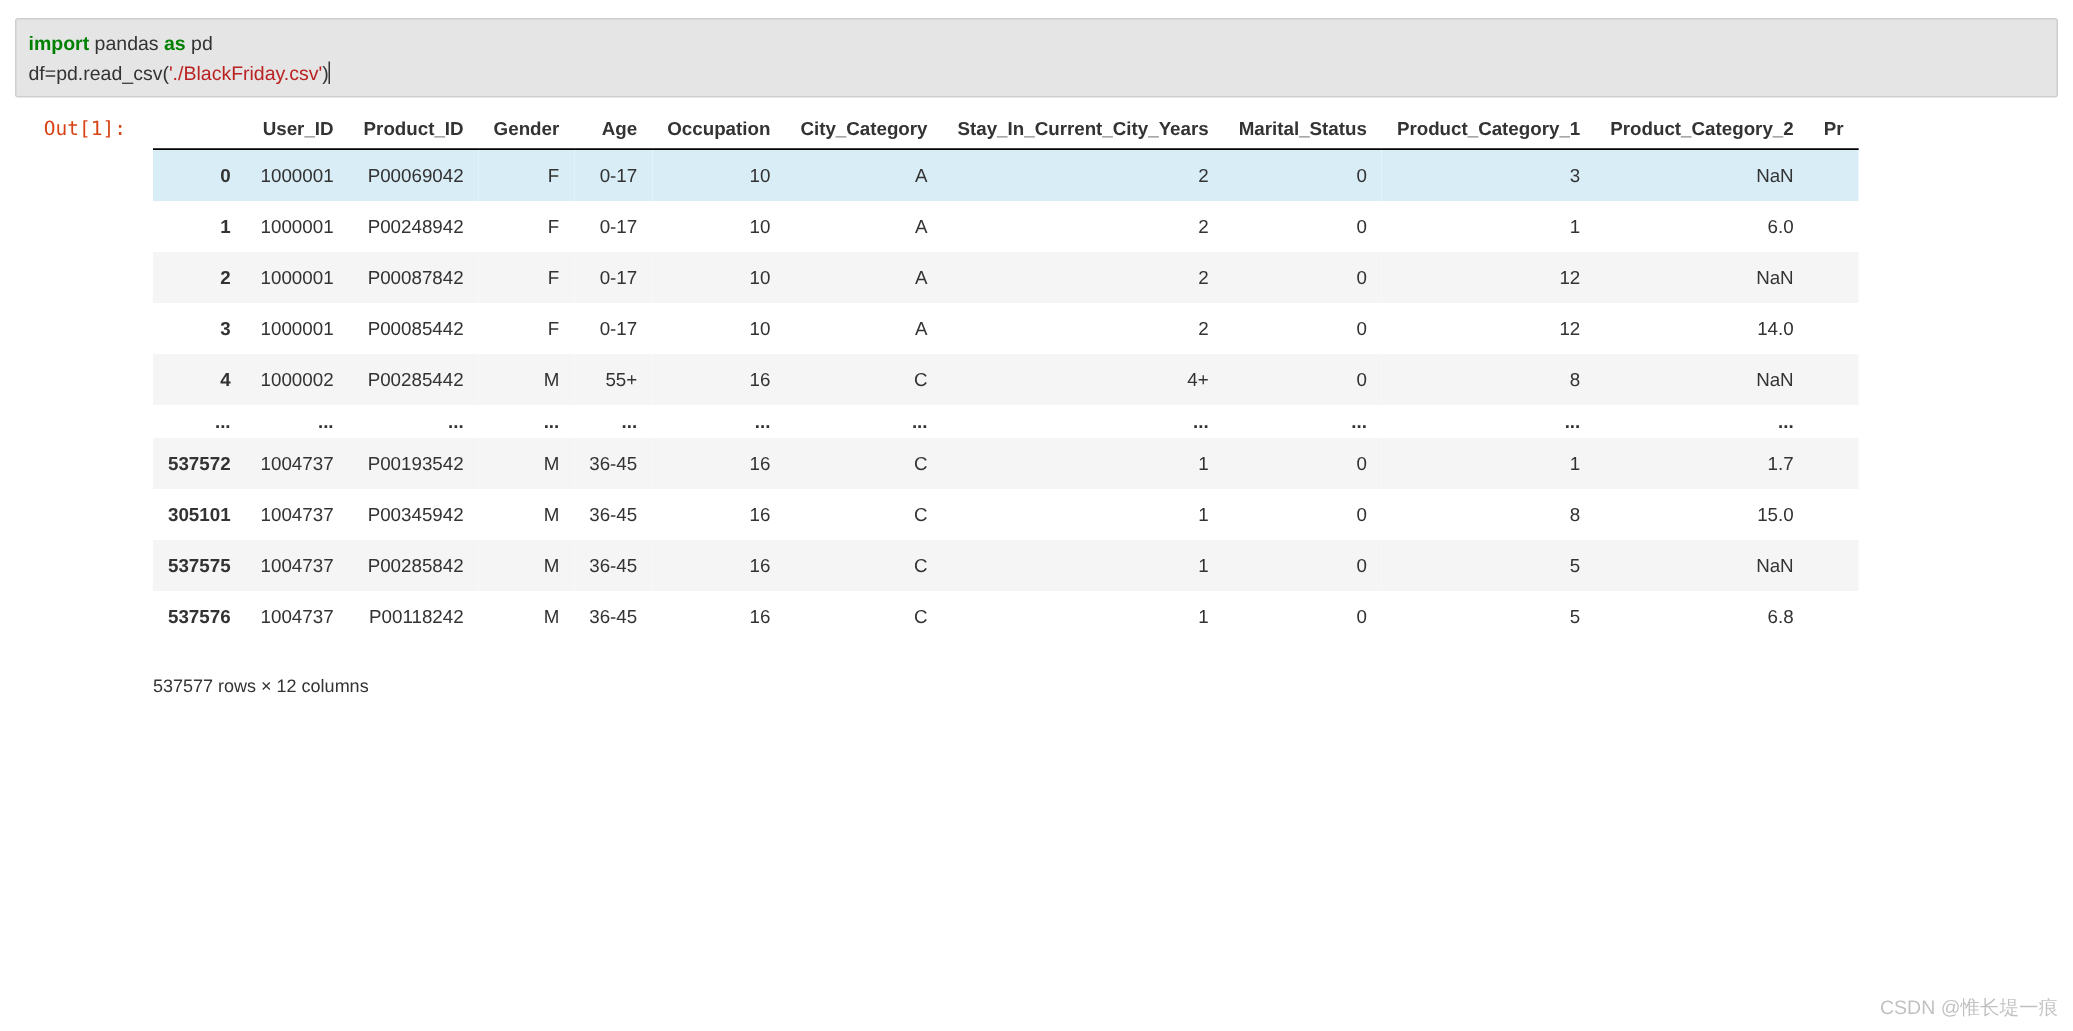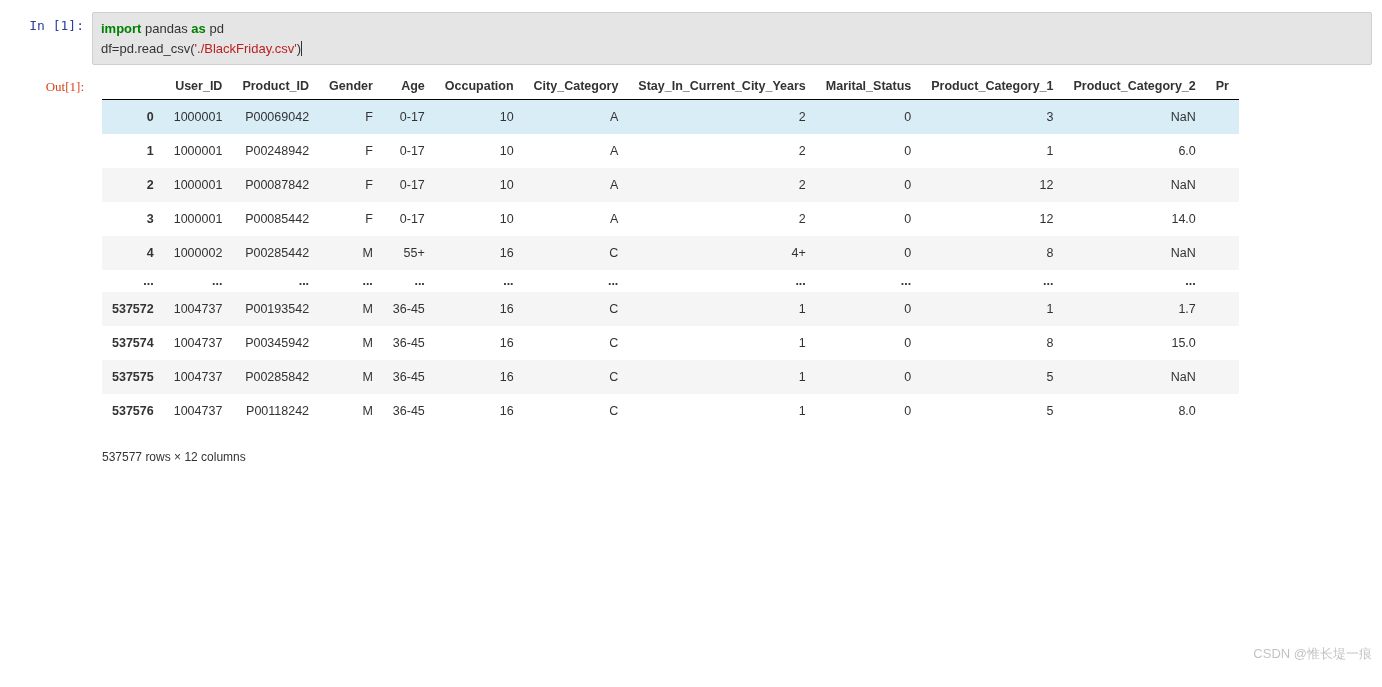--- a/index.html
+++ b/index.html
@@ -1,42 +1,41 @@
 <!DOCTYPE html>
 <html><head>
   <meta charset="utf-8">
   <style>
     * { margin: 0; padding: 0; box-sizing: border-box; }
     body { font-family: "Helvetica Neue", Helvetica, Arial, sans-serif; font-size: 13px; color: #333; background: #fff; padding: 12px 10px; }
     .cell { display: flex; margin-bottom: 4px; }
     .prompt { width: 82px; text-align: right; font-family: monospace; font-size: 13px; padding-right: 8px; padding-top: 6px; flex-shrink: 0; }
     .in-prompt { color: #303F9F; }
-    .out-prompt { color: #D84315; font-family: Liberation Serif, serif; }
+    .out-prompt { color: #D84315; }
     .input-area { flex: 1; background: #e5e5e5; border: 1px solid #cfcfcf; border-radius: 2px; padding: 6px 8px; font-family: Liberation Sans, sans-serif; font-size: 13px; line-height: 1.5; }
     .kw { color: #008000; font-weight: bold; }
     .kw2 { color: #008000; font-weight: bold; }
     .str { color: #BA2121; }
     .cursor { border-right: 1px solid #333; }
     .output-area { display: flex; margin-top: 8px; }
     .out-content { flex: 1; overflow-x: auto; margin-left: 10px; }
     table.dataframe { border-collapse: collapse; font-size: 12.5px; border: none; margin-bottom: 16px; }
     table.dataframe thead th { font-weight: bold; text-align: right; border-bottom: 1px solid #000; padding: 6px 10px; white-space: nowrap; }
     table.dataframe tbody th { font-weight: bold; text-align: right; padding: 10px 10px; }
     table.dataframe tbody td { text-align: right; padding: 10px 10px; white-space: nowrap; }
     table.dataframe tbody tr:nth-child(odd) { background: #f5f5f5; }
     table.dataframe tbody tr.highlight { background: #d9edf7; }
     table.dataframe tbody tr.ellipsis td, table.dataframe tbody tr.ellipsis th { font-weight: bold; padding: 4px 10px; }
     .shape-info { font-size: 12px; color: #333; padding: 6px 0 0 0; }
-    .watermark { position: fixed; right: 10px; bottom: 24px; color: rgba(0,0,0,0.25); font-size: 13px; pointer-events: none; }
+    .watermark { position: fixed; right: 10px; bottom: 6px; color: rgba(0,0,0,0.25); font-size: 13px; pointer-events: none; }
   </style>
 </head>
 <body>
 
 <div class="cell">
-  <div class="prompt in-prompt">In  [1]:</div>
   <div class="input-area">
     <div><span class="kw">import</span><span> pandas </span><span class="kw2">as</span><span> pd</span></div>
     <div><span>df=pd.read_csv(</span><span class="str">'./BlackFriday.csv'</span><span>)</span><span class="cursor"></span></div>
   </div>
 </div>
 
 <div class="output-area">
   <div class="prompt out-prompt">Out[1]:</div>
   <div class="out-content">
     <table class="dataframe">
@@ -149,21 +148,21 @@
             <td>36-45</td>
             <td>16</td>
             <td>C</td>
             <td>1</td>
             <td>0</td>
             <td>1</td>
             <td>1.7</td>
             <td></td>
           </tr>
           <tr>
-            <th>537574</th>
+            <th>305101</th>
             <td>1004737</td>
             <td>P00345942</td>
             <td>M</td>
             <td>36-45</td>
             <td>16</td>
             <td>C</td>
             <td>1</td>
             <td>0</td>
             <td>8</td>
             <td>15.0</td>
@@ -187,21 +186,21 @@
             <th>537576</th>
             <td>1004737</td>
             <td>P00118242</td>
             <td>M</td>
             <td>36-45</td>
             <td>16</td>
             <td>C</td>
             <td>1</td>
             <td>0</td>
             <td>5</td>
-            <td>8.0</td>
+            <td>6.8</td>
             <td></td>
           </tr>
         </tbody>
     </table>
     <div class="shape-info">537577 rows × 12 columns</div>
   </div>
 </div>
 
 <div class="watermark">CSDN @惟长堤一痕</div>
 

